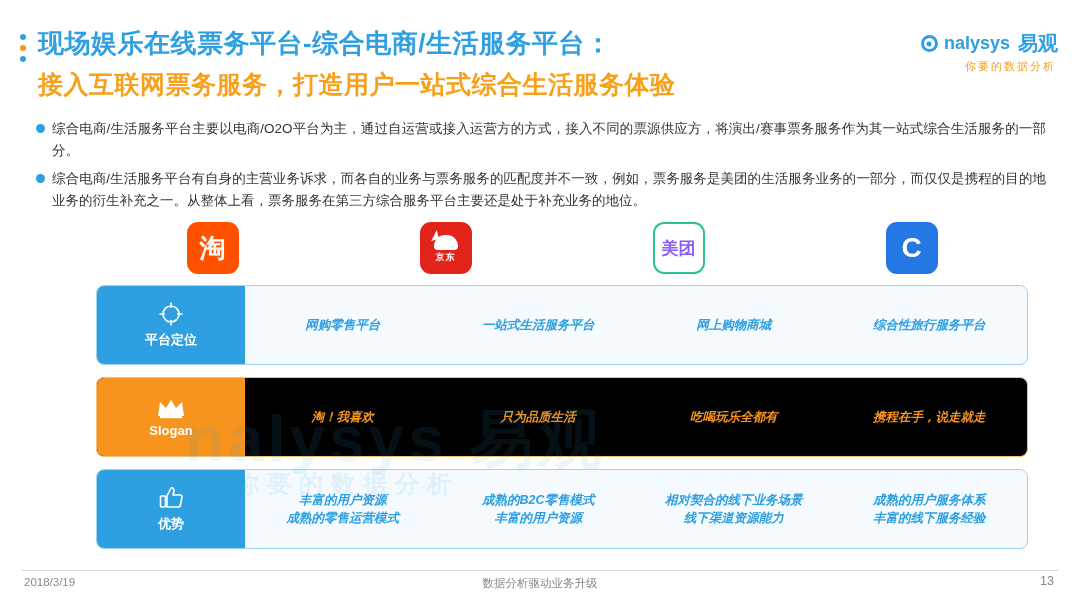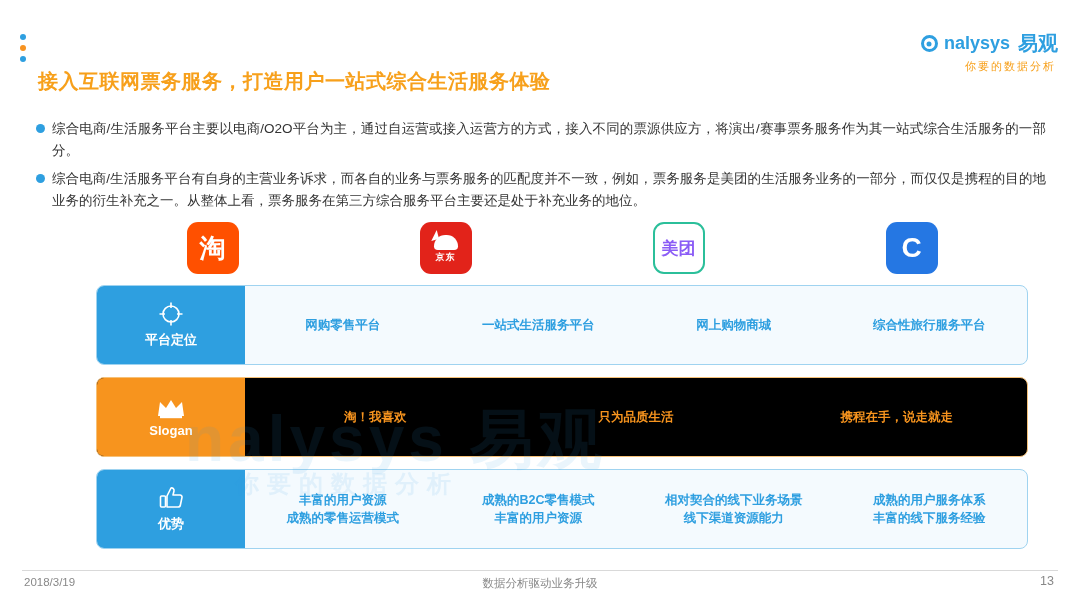--- a/index.html
+++ b/index.html
@@ -46,21 +46,21 @@
     font-size: 26px;
     font-weight: bold;
     color: #2e9fe0;
     letter-spacing: 0.5px;
     white-space: nowrap;
   }
   .title-sub {
     position: absolute;
     left: 38px;
     top: 68px;
-    font-size: 20px;
+    font-size: 25px;
     font-weight: bold;
     color: #f7a01b;
     letter-spacing: 0.5px;
     white-space: nowrap;
   }
 
   
   .logo {
     position: absolute;
     right: 22px;
@@ -222,20 +222,21 @@
   .rowlabel.blue { background: #2e9fe0; }
   .rowlabel.orange { background: #f7941e; }
   .rowlabel-txt {
     font-size: 13px;
     font-weight: bold;
   }
   .rowlabel-icon svg { display: block; }
   .cells {
     flex: 1;
     display: flex;
+    font-style: italic;
   }
   .cell {
     flex: 1;
     display: flex;
     flex-direction: column;
     align-items: center;
     justify-content: center;
     font-size: 12.5px;
     font-weight: bold;
     line-height: 18px;
@@ -314,20 +315,21 @@
 </style>
 </head>
 <body>
 
 <div class="header">
   <div class="header-dots">
     <i></i>
       <i></i>
       <i></i>
   </div>
+  <div class="title-main">现场娱乐在线票务平台-综合电商/生活服务平台：</div>
   <div class="title-sub">接入互联网票务服务，打造用户一站式综合生活服务体验</div>
 
   <div class="logo">
     <div class="logo-row">
       <span class="logo-mark"></span>
       <span class="logo-en">nalysys</span>
       <span class="logo-cn">易观</span>
     </div>
     <div class="logo-tag">你要的数据分析</div>
   </div>
@@ -410,20 +412,23 @@
       <span class="rowlabel-txt">Slogan</span>
     </div>
     <div class="cells orange">
       <div class="cell">
         <span>淘！我喜欢</span>
       </div>
       <div class="cell">
         <span>只为品质生活</span>
       </div>
       <div class="cell">
+        <span>吃喝玩乐全都有</span>
+      </div>
+      <div class="cell">
         <span>携程在手，说走就走</span>
       </div>
     </div>
   </div>
 
   <div class="trow blue">
     <div class="rowlabel blue">
       <span class="rowlabel-icon">
         <svg width="26" height="26" viewBox="0 0 26 26">
           <path d="M9 11 L13 3 a2.5 2.5 0 0 1 3 3 L15 10 L22 10 a2 2 0 0 1 2 2.4 L22.4 20 a2.4 2.4 0 0 1 -2.4 2 L9 22 Z" fill="none" stroke="#ffffff" stroke-width="1.6" stroke-linejoin="round"></path>

